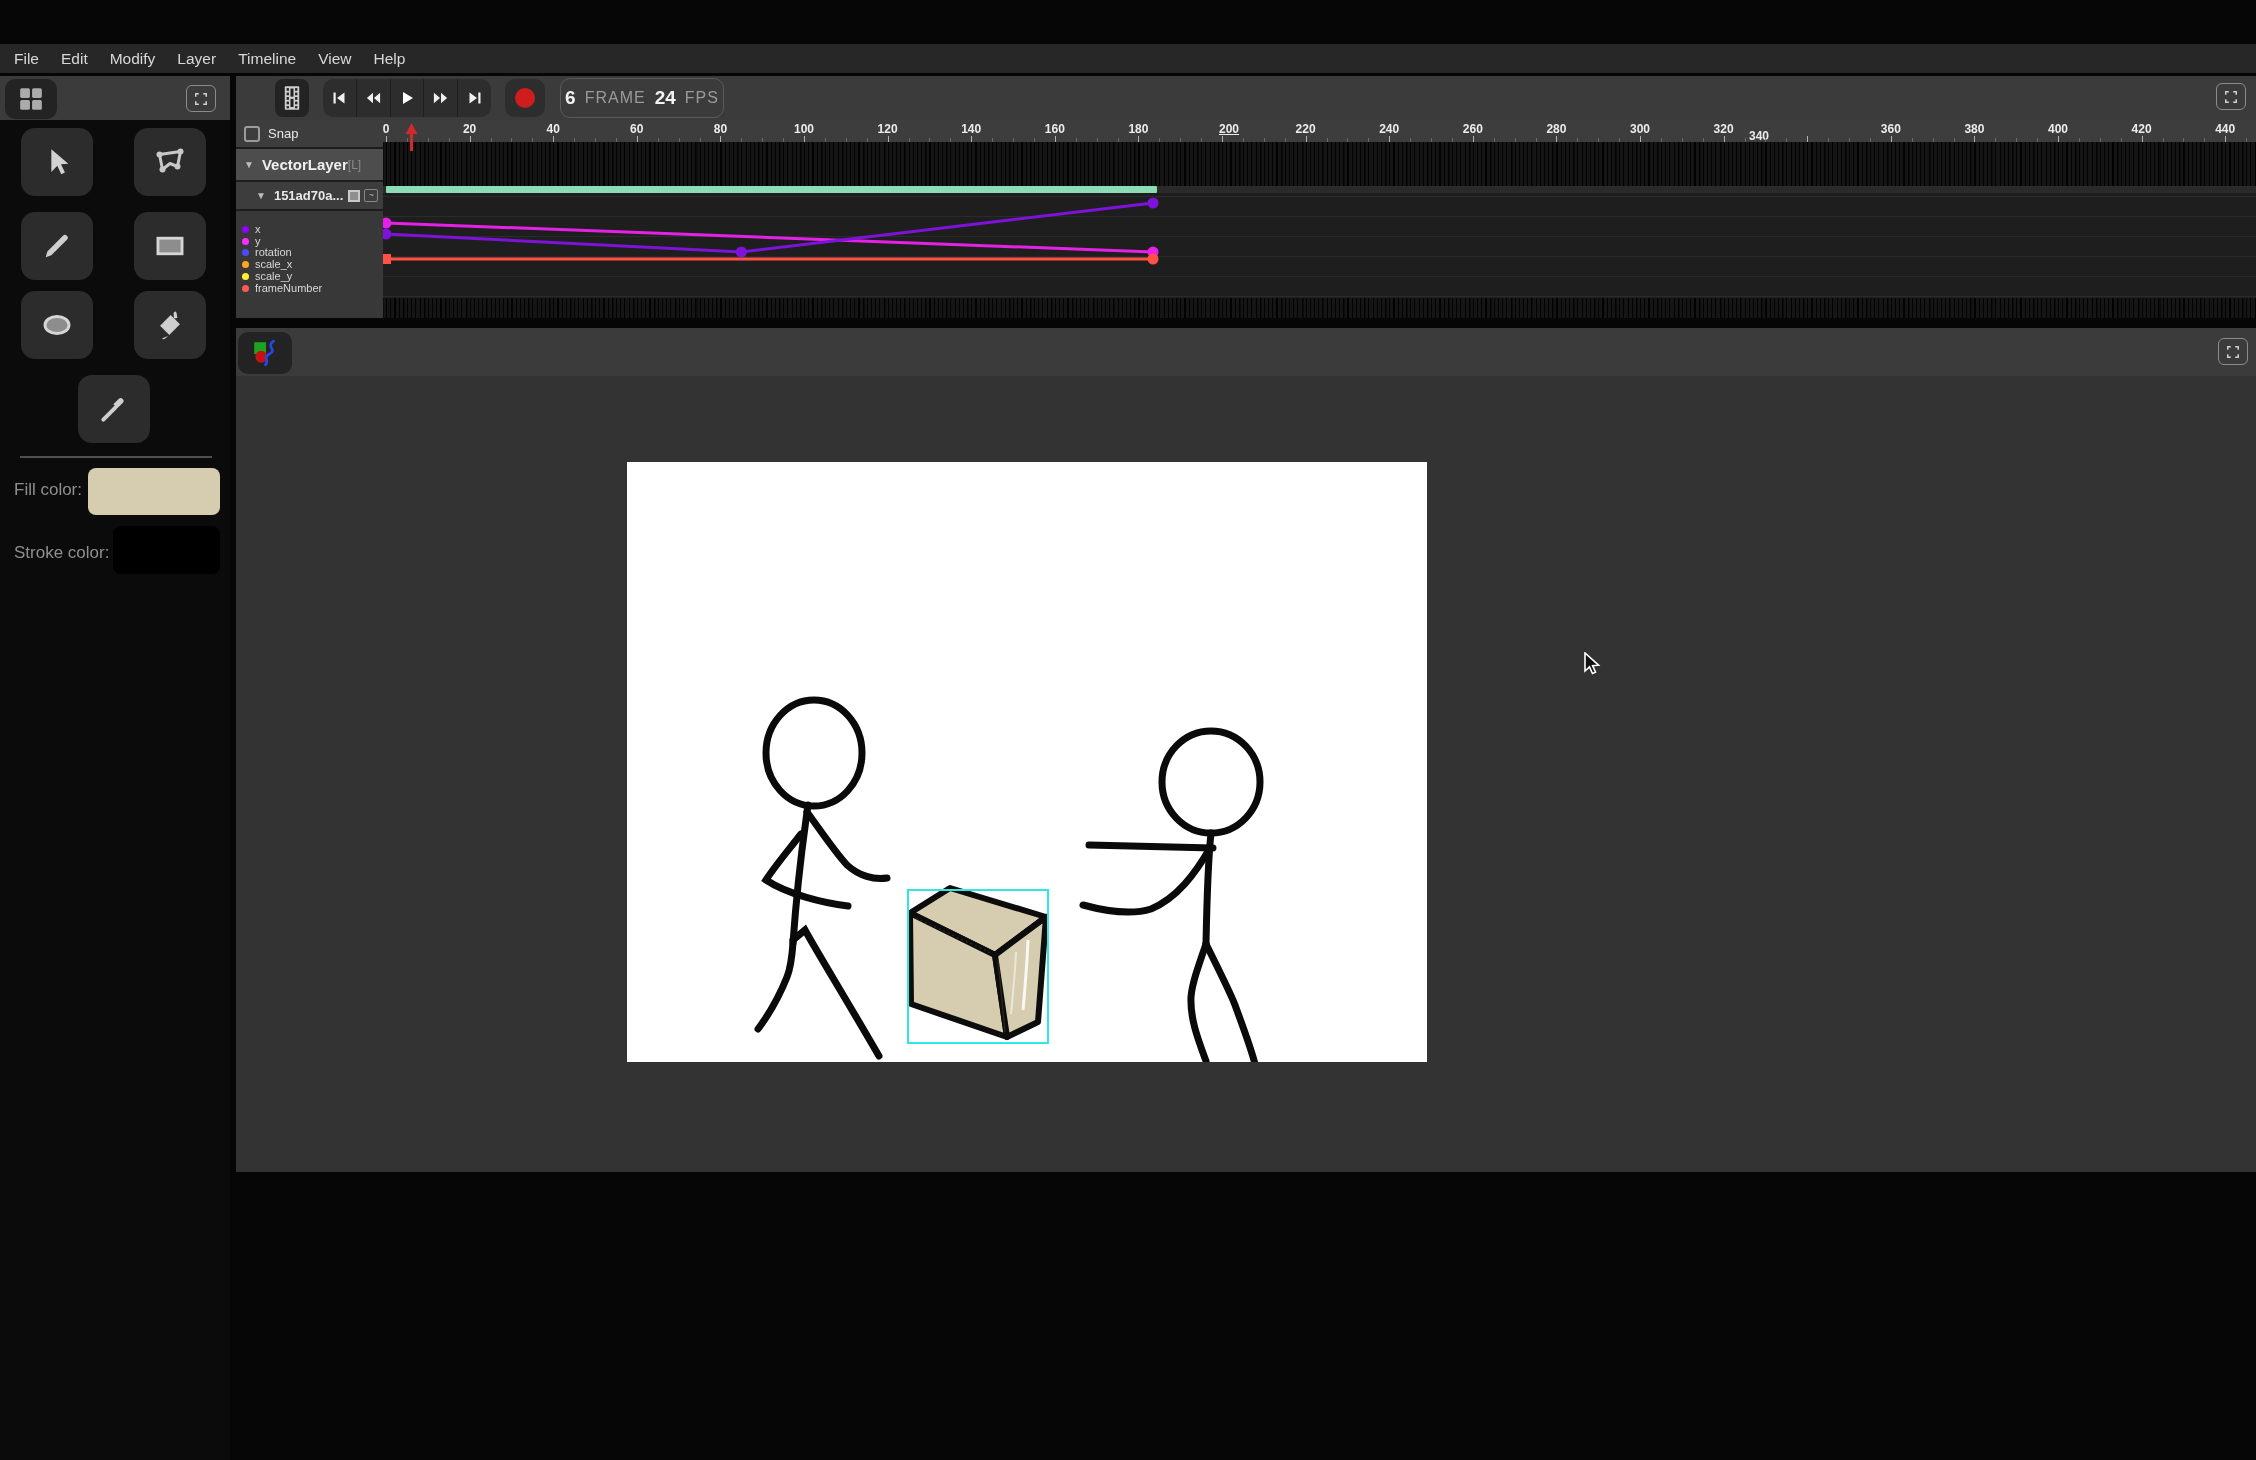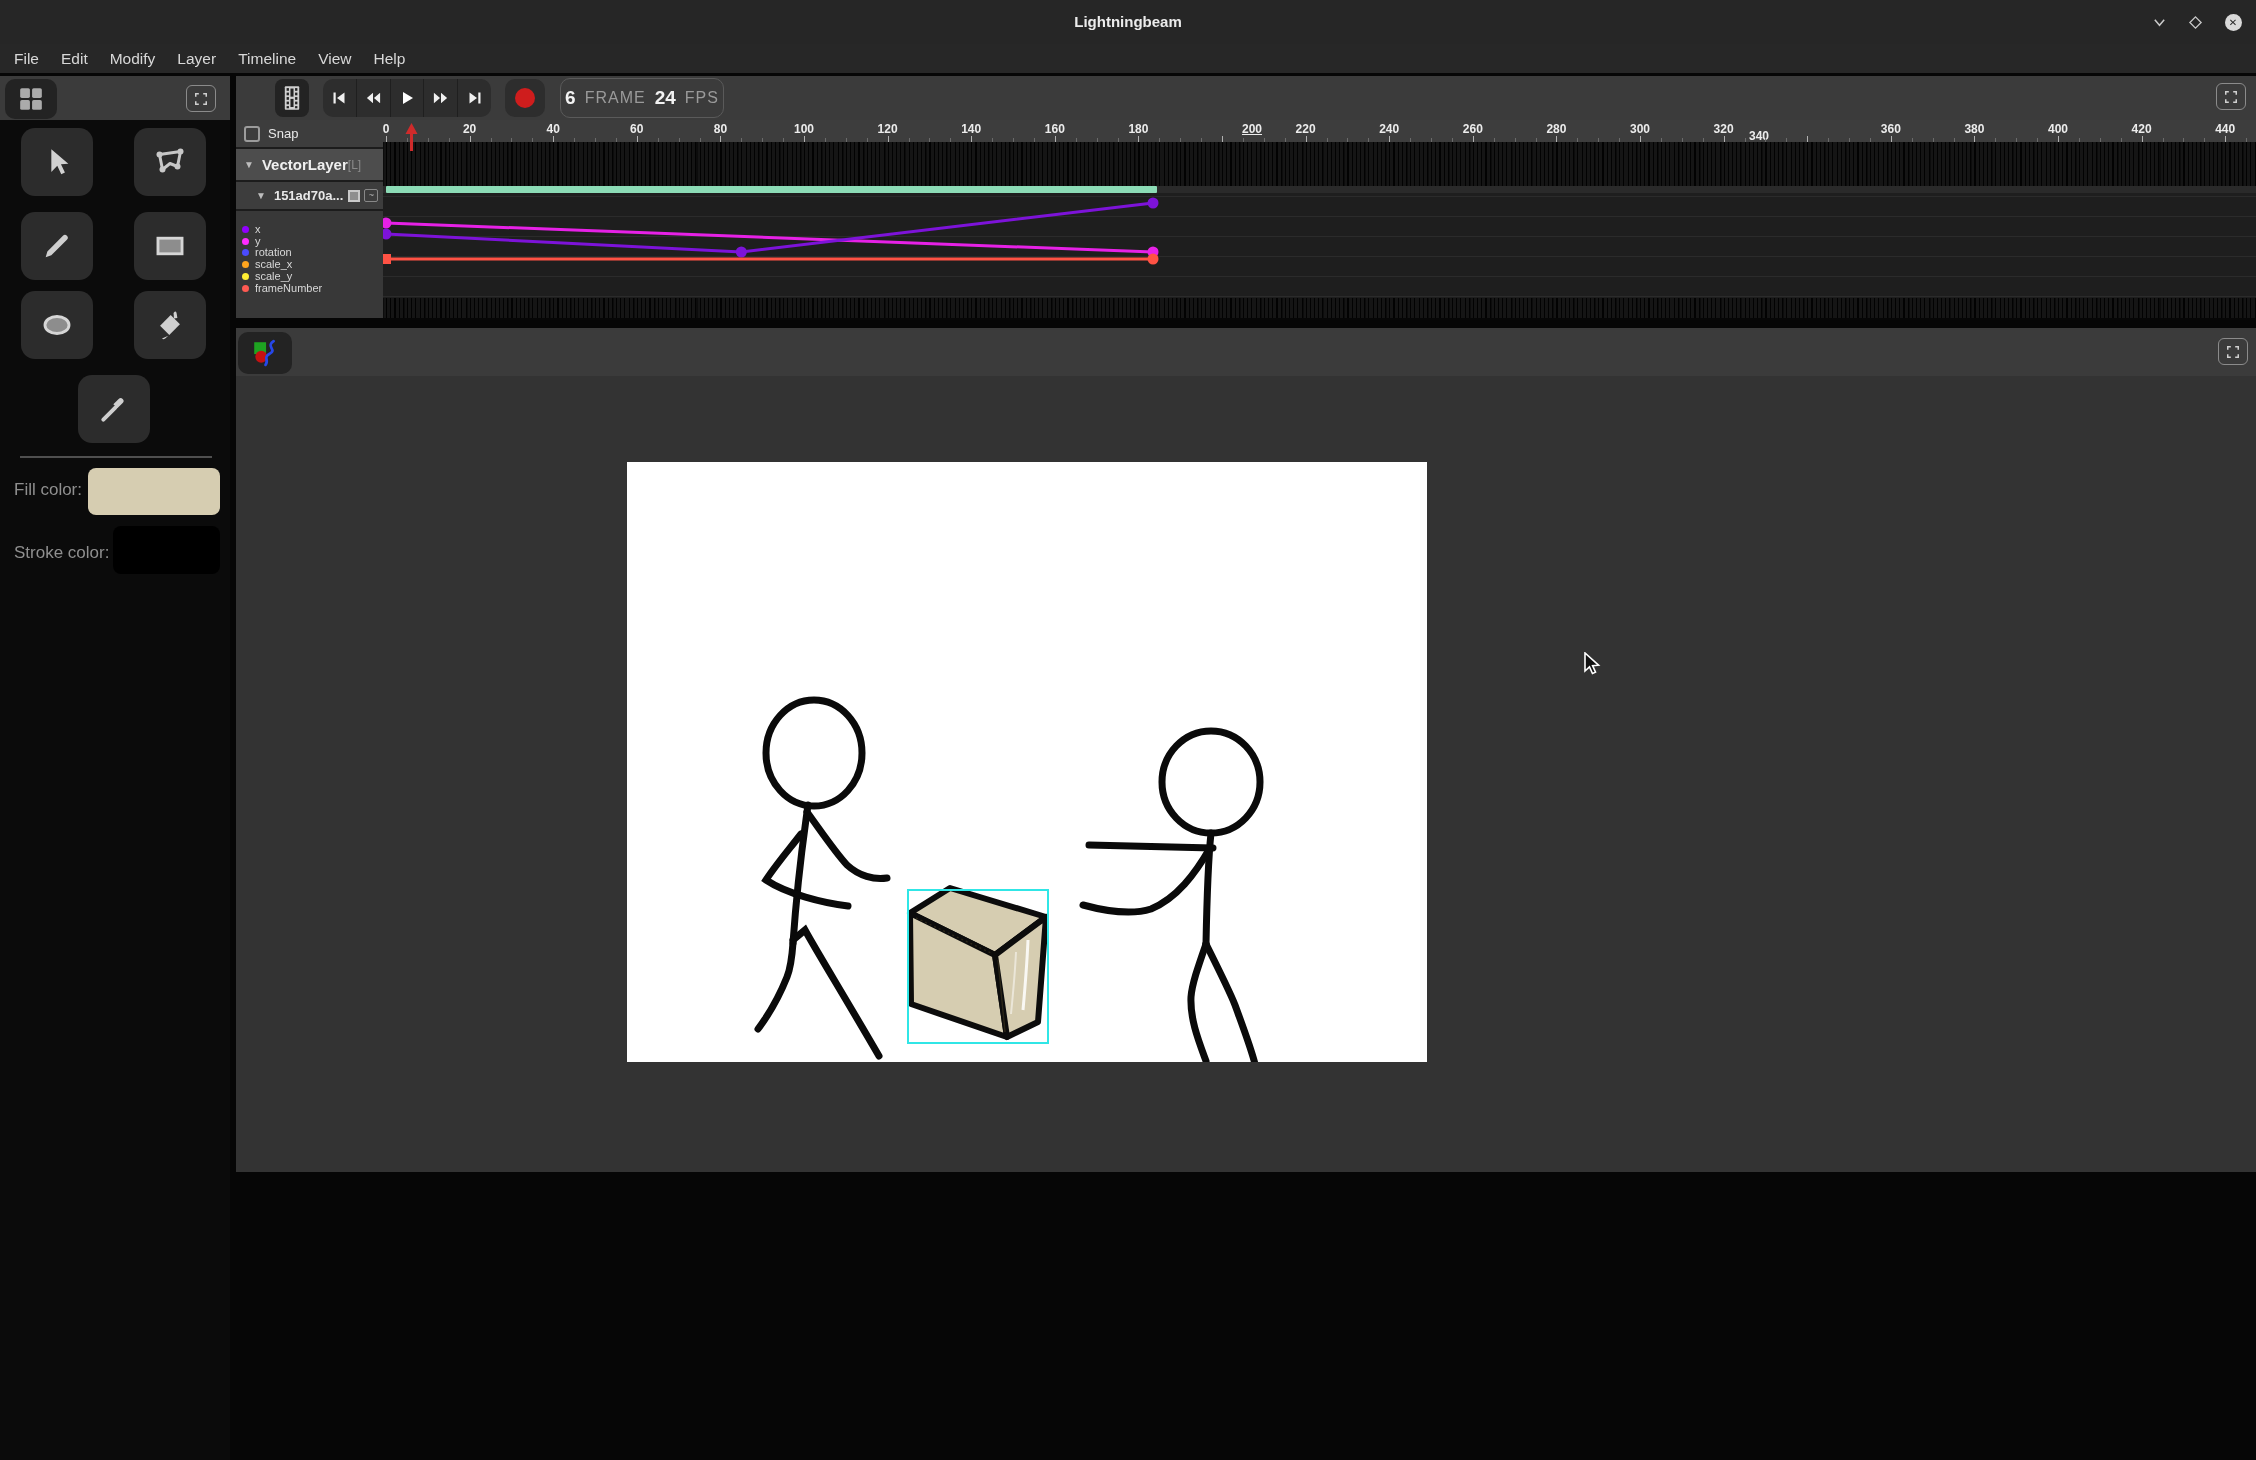--- a/index.html
+++ b/index.html
@@ -119,36 +119,20 @@
   #selected-label { color:#ececec; font-size:15px; }
   #selected-pill { position:absolute; left:147px; top:-4px; width:150px; height:26px;
     background:#1c1c1c; border-radius:13px; color:#f0f0f0; font-size:15px;
     line-height:26px; padding-left:18px; }
 </style>
 </head>
 <body>
 
 <div id="app">
 
-  <div id="titlebar" class="abs">
-    <div id="window-title">Lightningbeam</div>
-    <div id="win-min" class="abs win-ctl">
-      <svg width="15" height="15" viewBox="0 0 16 16">
-        <polyline points="3,5 8,11 13,5" fill="none" stroke="#c9c9c9" stroke-width="1.6"></polyline>
-        </svg>
-    </div>
-    <div id="win-max" class="abs win-ctl">
-      <svg width="15" height="15" viewBox="0 0 16 16">
-        <path d="M8 2 L14 8 L8 14 L2 8 Z" fill="none" stroke="#c9c9c9" stroke-width="1.4"></path>
-        </svg>
-    </div>
-    <div id="win-close" class="abs win-ctl">
-      <span class="circ">✕</span>
-    </div>
-  </div>
 
   <div id="menubar" class="abs">
       <div class="menu-item">File</div>
       <div class="menu-item">Edit</div>
       <div class="menu-item">Modify</div>
       <div class="menu-item">Layer</div>
       <div class="menu-item">Timeline</div>
       <div class="menu-item">View</div>
       <div class="menu-item">Help</div>
     </div>
@@ -353,21 +337,21 @@
           <div class="ruler-label" style="left: 421px;">100</div>
           <div class="tick" style="left: 421px; height: 6px;"></div>
           <div class="ruler-label" style="left: 504.6px;">120</div>
           <div class="tick" style="left: 504.6px; height: 6px;"></div>
           <div class="ruler-label" style="left: 588.2px;">140</div>
           <div class="tick" style="left: 588.2px; height: 6px;"></div>
           <div class="ruler-label" style="left: 671.8px;">160</div>
           <div class="tick" style="left: 671.8px; height: 6px;"></div>
           <div class="ruler-label" style="left: 755.4px;">180</div>
           <div class="tick" style="left: 755.4px; height: 6px;"></div>
-          <div class="ruler-label" style="left: 869px; text-decoration: underline;">200</div>
+          <div class="ruler-label" style="left: 846px; text-decoration: underline;">200</div>
           <div class="tick" style="left: 839px; height: 6px;"></div>
           <div class="ruler-label" style="left: 922.6px;">220</div>
           <div class="tick" style="left: 922.6px; height: 6px;"></div>
           <div class="ruler-label" style="left: 1006.2px;">240</div>
           <div class="tick" style="left: 1006.2px; height: 6px;"></div>
           <div class="ruler-label" style="left: 1089.8px;">260</div>
           <div class="tick" style="left: 1089.8px; height: 6px;"></div>
           <div class="ruler-label" style="left: 1173.4px;">280</div>
           <div class="tick" style="left: 1173.4px; height: 6px;"></div>
           <div class="ruler-label" style="left: 1257px;">300</div>

